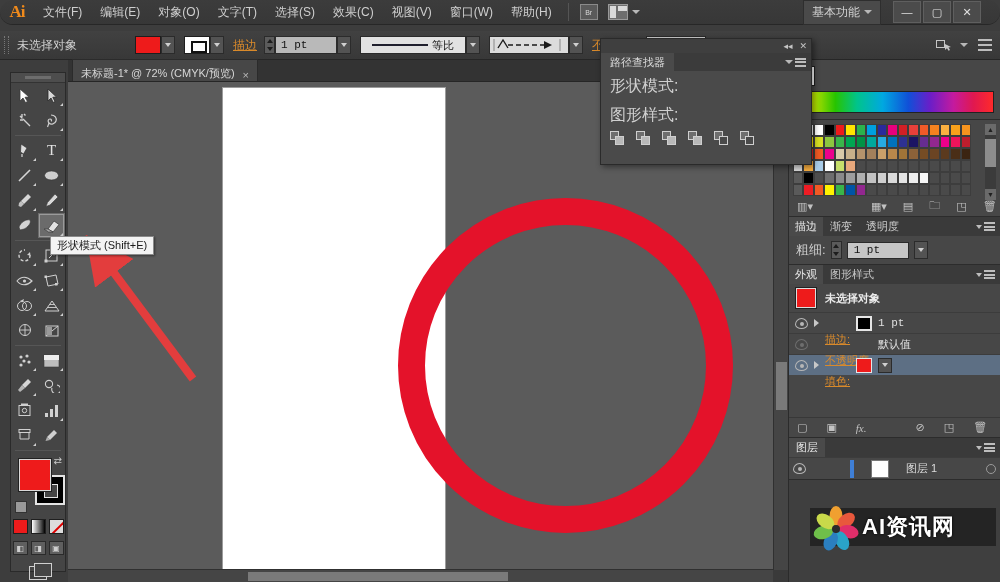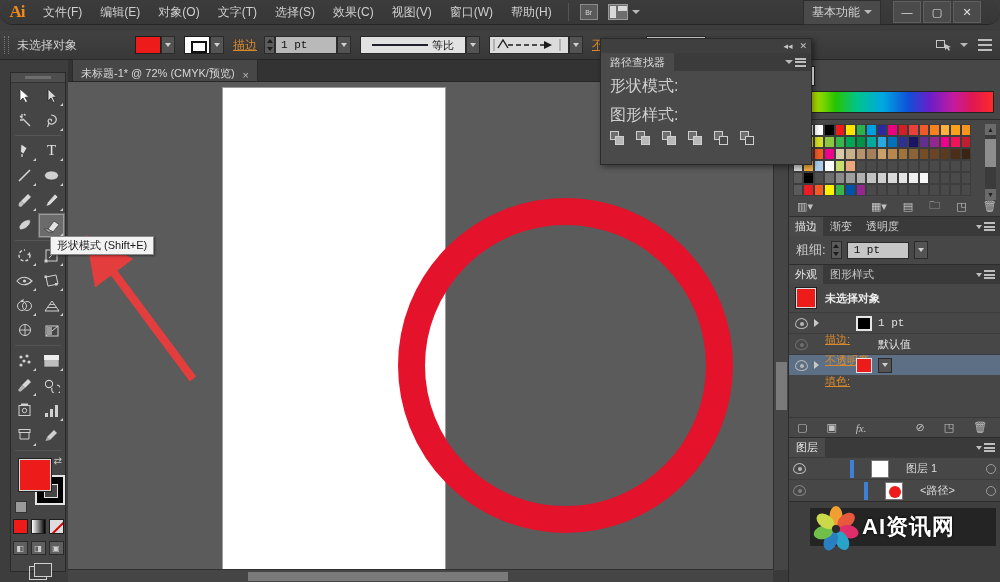--- a/index.html
+++ b/index.html
@@ -887,28 +887,20 @@
       </div>
       <div class="pbody">
         <div class="ly-row">
           <div class="eye"></div>
           <div style="width:10px;"></div>
           <div class="ly-color"></div>
           <div class="ly-thumb"></div>
           <span>图层 1</span>
           <div class="ly-circ"></div>
         </div>
-        <div class="ly-row">
-          <div class="eye" style="opacity:.5"></div>
-          <div style="width:24px;"></div>
-          <div class="ly-color"></div>
-          <div class="ly-thumb path"></div>
-          <span>&lt;路径&gt;</span>
-          <div class="ly-circ"></div>
-        </div>
       </div>
     </div>
   </div>
 
   <div class="watermark">
     <div class="wm-bg"></div>
     <svg width="52" height="46" viewBox="0 0 52 46" style="position:absolute;left:0;top:0;">
       <g transform="translate(26,23)">
         <ellipse cx="0" cy="-13" rx="6.5" ry="10" fill="#f0a030" transform="rotate(0)"></ellipse>
         <ellipse cx="0" cy="-13" rx="6.5" ry="10" fill="#e8583c" transform="rotate(51)"></ellipse>

